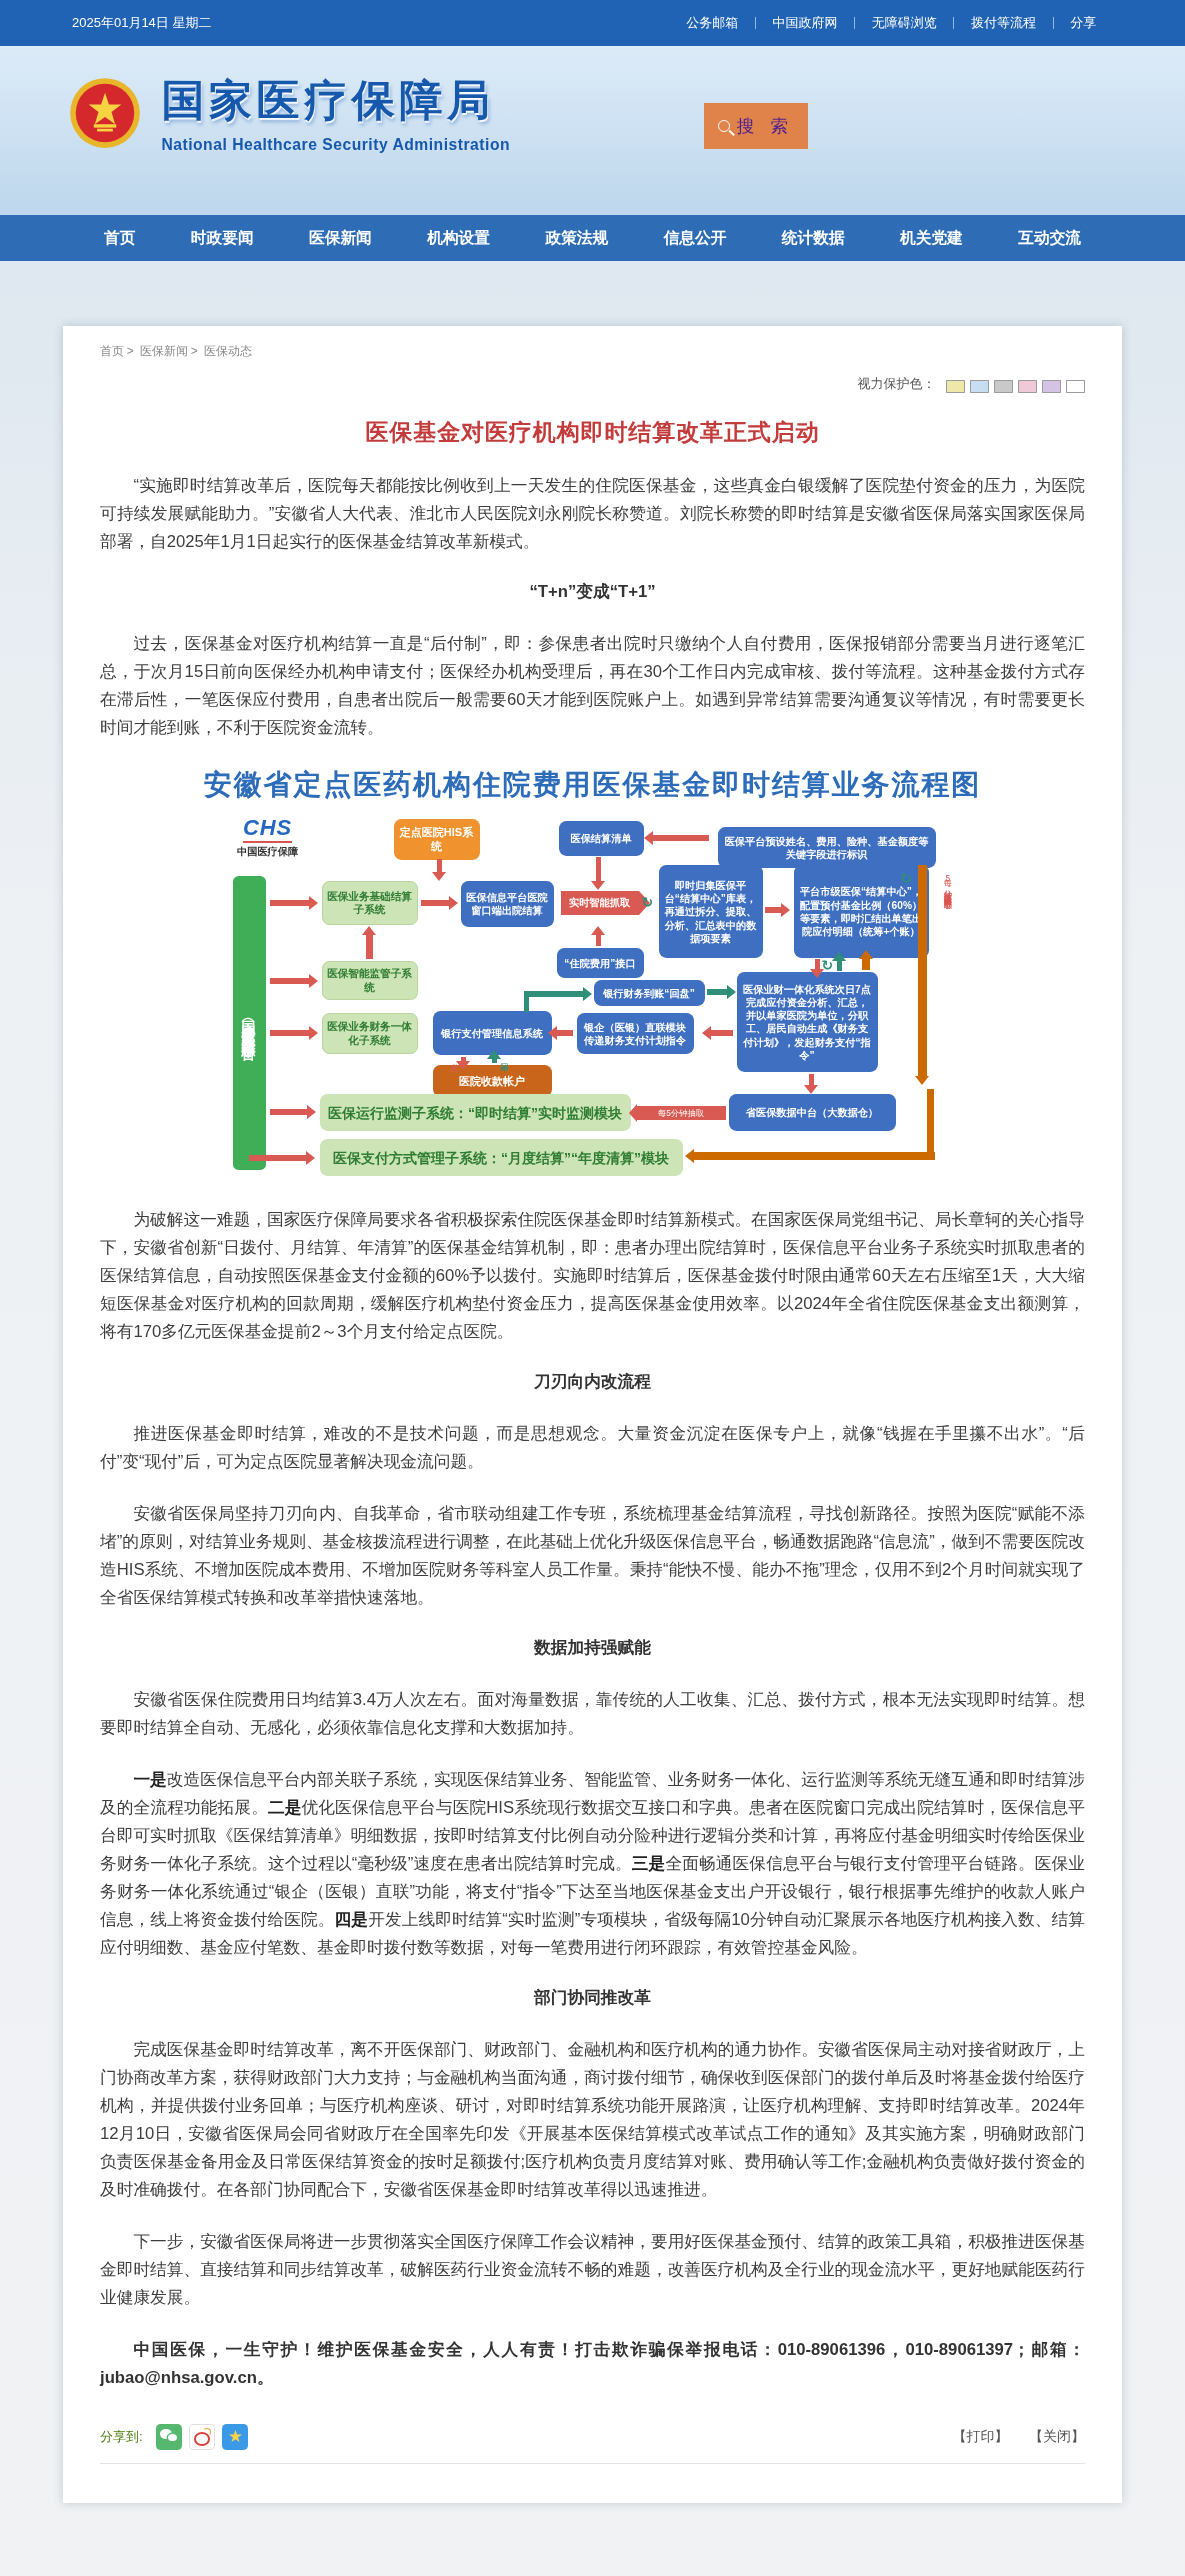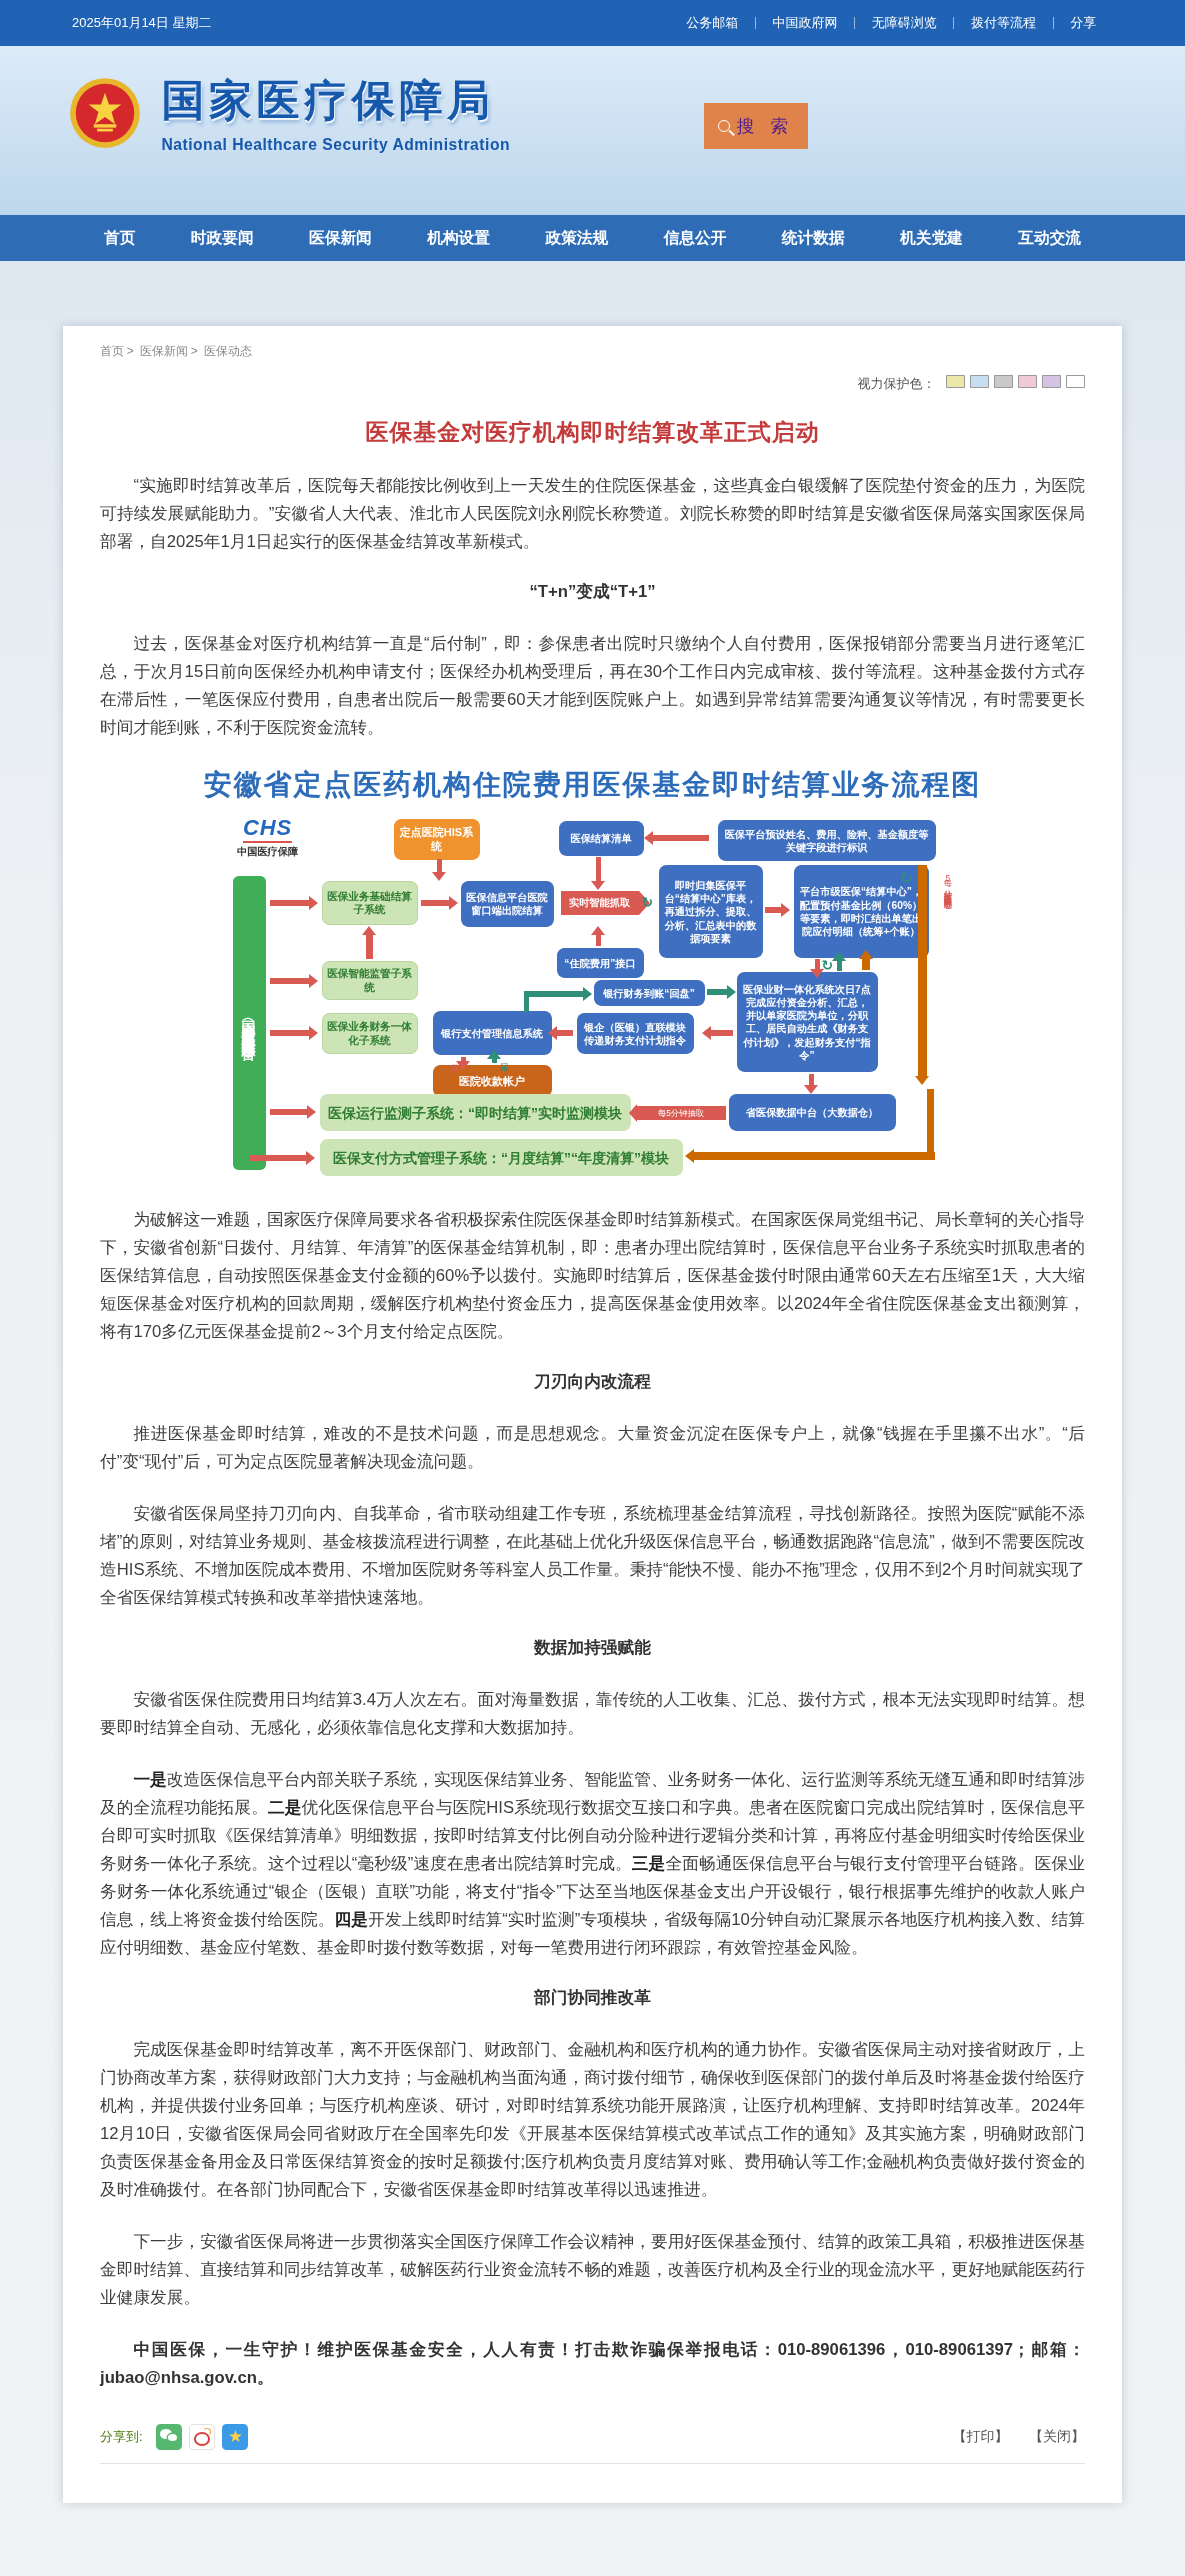--- a/index.html
+++ b/index.html
@@ -43,21 +43,21 @@
   .nav a { color:#fff; font-size:15.7px; font-weight:bold; line-height:46px; }
 
   
   .page { min-height:2315px; background:linear-gradient(180deg,#dfe8f0 0%,#eef1f4 30%,#f0f2f4 100%); padding-top:65px; }
   .card { width:1059px; margin:0 auto; background:#fff; box-shadow:0 0 9.3px rgba(60,80,100,.25);
           padding:11px 37px 39px; }
 
   .breadcrumb { font-size:12px; color:#8a8a8a; padding-top:5.6px; }
   .breadcrumb .sep { margin:0 2.8px; }
 
-  .eye-row { display:flex; justify-content:flex-end; align-items:flex-start; margin-top:15px; height:18.5px; }
+  .eye-row { display:flex; justify-content:flex-end; align-items:flex-end; margin-top:15px; height:18.5px; }
   .eye-row .lab { font-size:13px; color:#555; margin-right:5.6px; }
   .swatch { width:19.4px; height:13px; border:0.9px solid #9a9a9a; margin-left:4.6px; display:inline-block;
             border-radius:0.9px; cursor:pointer; }
 
   .art-title { text-align:center; color:#c43b3b; font-size:23px; font-weight:bold; margin-top:24px; letter-spacing:0.9px; }
 
   .meta { margin-top:26px; height:33px; background:#f7f7f7; border:0.9px solid #ececec;
           display:flex; align-items:center; justify-content:center; font-size:13px; color:#555; }
   .meta .blk { margin:0 24px; }
   .meta .sz { margin:0 3.7px; cursor:pointer; }
@@ -82,21 +82,21 @@
   .fb.dor  { background:#c8651b; color:#fff; font-size:11px; font-weight:bold; }
   .fb.gbar { background:#3fae57; color:#fff; writing-mode:vertical-rl; text-orientation:upright;
              font-size:14px; font-weight:bold; letter-spacing:1.9px; border-radius:5.6px; }
   #fb-logo { position:absolute; left:5.6px; top:3.7px; width:89px; text-align:center; }
   #fb-logo .chs { color:#2468c0; font-size:22px; font-weight:bold; font-style:italic; letter-spacing:0.9px;
                   border-bottom:2.8px solid #d9534f; display:inline-block; line-height:1; padding-bottom:1.9px; }
   #fb-logo .chs-sub { color:#333; font-size:10.2px; font-weight:bold; margin-top:1.9px; }
 
   .b1 {left:176px; top:5.6px;  width:86px; height:41px;}
   .b2 {left:341px; top:7.4px;  width:85px;  height:35px;}
-  .b3 {left:500px; top:7px;  width:218px; height:41px; font-size:9.7px;}
+  .b3 {left:500px; top:14px;  width:218px; height:41px; font-size:9.7px;}
   .b4 {left:15px;  top:63px; width:33px;  height:294px;}
   .b5 {left:104px; top:68px; width:96px; height:44px;}
   .b6 {left:243px; top:68px; width:93px; height:46px;}
   .b8 {left:441px; top:52px; width:104px; height:93px; font-size:9.7px;}
   .b9 {left:576px; top:52px; width:135px; height:93px; font-size:9.7px;}
   .b10{left:339px; top:135px;width:87px;  height:30px;}
   .b11{left:104px; top:148px;width:96px; height:39px;}
   .b12{left:376px; top:167px;width:111px; height:26px; font-size:9.7px;}
   .b13{left:519px; top:159px;width:141px; height:100px;font-size:9.3px;}
   .b14{left:104px; top:200px;width:96px; height:41px;}

